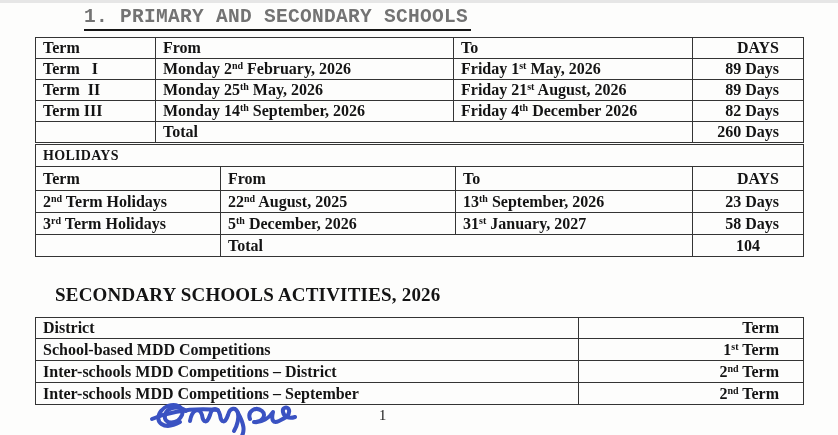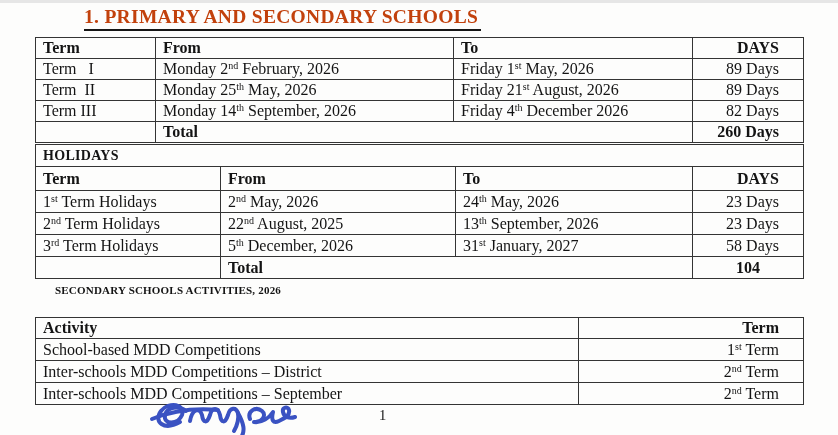--- a/index.html
+++ b/index.html
@@ -1,36 +1,36 @@
 <!DOCTYPE html>
 <html><head>
 <meta charset="utf-8">
 <style>
   html,body{margin:0;padding:0;background:#ffffff;}
   .page{position:relative;width:838px;height:435px;background:#fdfdfc;overflow:hidden;
         font-family:"Liberation Serif",serif;color:#141414;}
   .scan-band{position:absolute;top:0;left:0;width:100%;height:3px;background:#e6e6e6;}
-  .doc-title{position:absolute;left:84px;top:6px;font-family:Liberation Serif, serif;
-             font-weight:bold;font-size:19.5px;letter-spacing:.3px;color:#c2410c;
+  .doc-title{position:absolute;left:84px;top:6px;font-family:Liberation Mono, monospace;
+             font-weight:bold;font-size:19.5px;letter-spacing:.3px;color:#737373;
              border-bottom:2.5px solid #161616;padding:0 3px 1px 0;white-space:nowrap;}
   table{border-collapse:collapse;table-layout:fixed;}
   .tbl{position:absolute;left:35px;width:768px;}
   td,th{border:1.6px solid #343434;font-size:16px;padding:0 7px;vertical-align:middle;
-        white-space:nowrap;overflow:hidden;text-align:left;font-weight:normal;}
+        white-space:nowrap;overflow:hidden;text-align:left;font-weight:bold;}
   th{font-weight:bold;}
   .num{text-align:right;padding-right:24px;}
   .center{text-align:center;}
   .bold{font-weight:bold;}
   .hdr-row{height:24px;}
   .terms-tbl tr{height:21px;}
   .hol-tbl .band-row{height:22px;}
   .hol-tbl .hdr-row{height:24px;}
   .hol-tbl tr{height:22px;}
   .band-cell{font-weight:bold;font-size:14px;letter-spacing:.3px;}
-  .act-title{position:absolute;left:55px;top:284px;font-weight:bold;font-size:11px;
+  .act-title{position:absolute;left:55px;top:284px;font-weight:bold;font-size:19px;
              letter-spacing:.2px;white-space:nowrap;}
   .act-tbl .hdr-row{height:21px;}
   .act-tbl tr{height:22px;}
   sup{font-size:10px;line-height:0;vertical-align:5px;}
   .page-number{position:absolute;left:379px;top:407px;font-size:14.5px;}
   .signature{position:absolute;left:150px;top:398px;width:165px;height:37px;overflow:visible;}
 </style>
 </head>
 <body>
 
@@ -90,26 +90,20 @@
         <tr class="band-row">
       <td colspan="4" class="band-cell">HOLIDAYS</td>
     </tr>
     <tr class="hdr-row">
       <th>Term</th>
       <th>From</th>
       <th>To</th>
       <th class="num">DAYS</th>
     </tr>
     <tr>
-      <td>1<sup>st</sup> Term Holidays</td>
-      <td>2<sup>nd</sup> May, 2026</td>
-      <td>24<sup>th</sup> May, 2026</td>
-      <td class="num">23 Days</td>
-    </tr>
-    <tr>
       <td>2<sup>nd</sup> Term Holidays</td>
       <td>22<sup>nd</sup> August, 2025</td>
       <td>13<sup>th</sup> September, 2026</td>
       <td class="num">23 Days</td>
     </tr>
     <tr>
       <td>3<sup>rd</sup> Term Holidays</td>
       <td>5<sup>th</sup> December, 2026</td>
       <td>31<sup>st</sup> January, 2027</td>
       <td class="num">58 Days</td>
@@ -124,21 +118,21 @@
 
   <div class="act-title">SECONDARY SCHOOLS ACTIVITIES, 2026</div>
 
   <table class="tbl act-tbl" style="top:317px;">
     <colgroup>
         <col style="width:543px">
         <col style="width:225px">
       </colgroup>
     <tbody>
         <tr class="hdr-row">
-      <th>Activity</th>
+      <th>District</th>
       <th class="num">Term</th>
     </tr>
     <tr>
       <td>School-based MDD Competitions</td>
       <td class="num">1<sup>st</sup> Term</td>
     </tr>
     <tr>
       <td>Inter-schools MDD Competitions – District</td>
       <td class="num">2<sup>nd</sup> Term</td>
     </tr>

